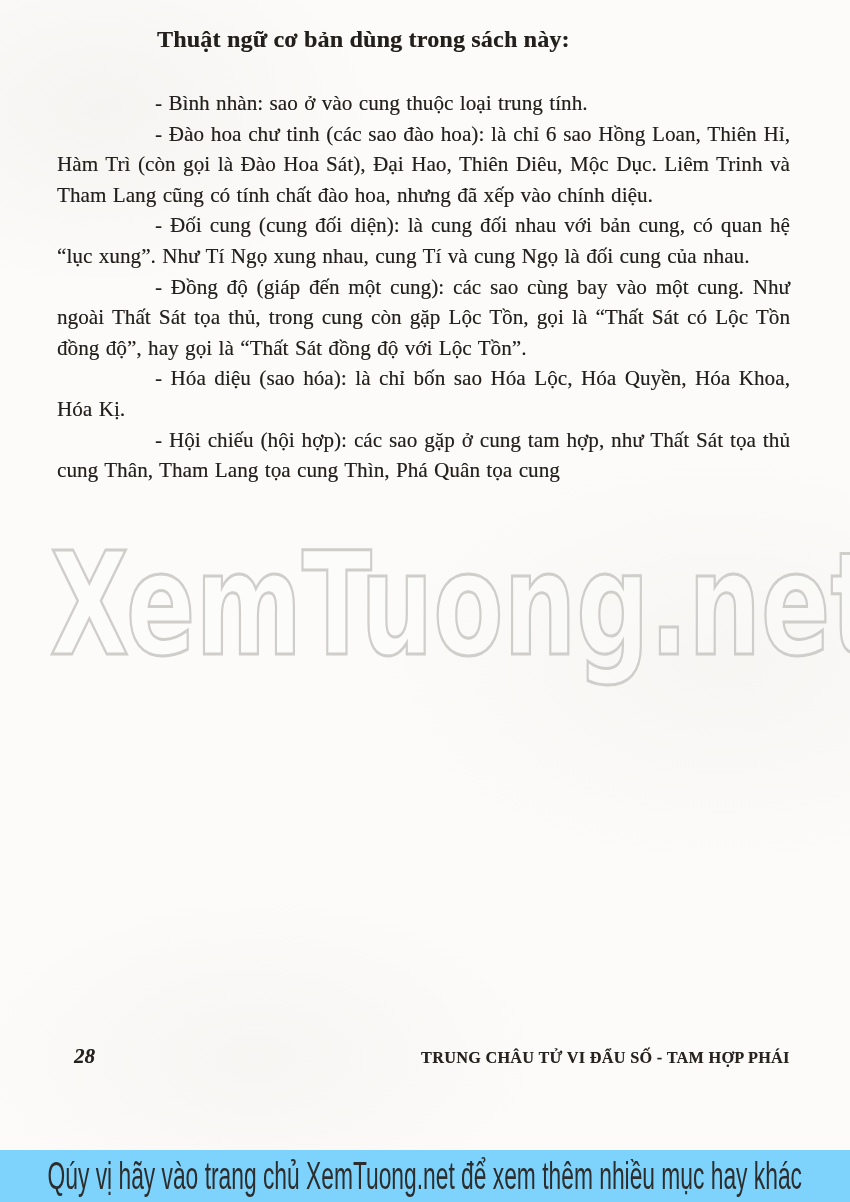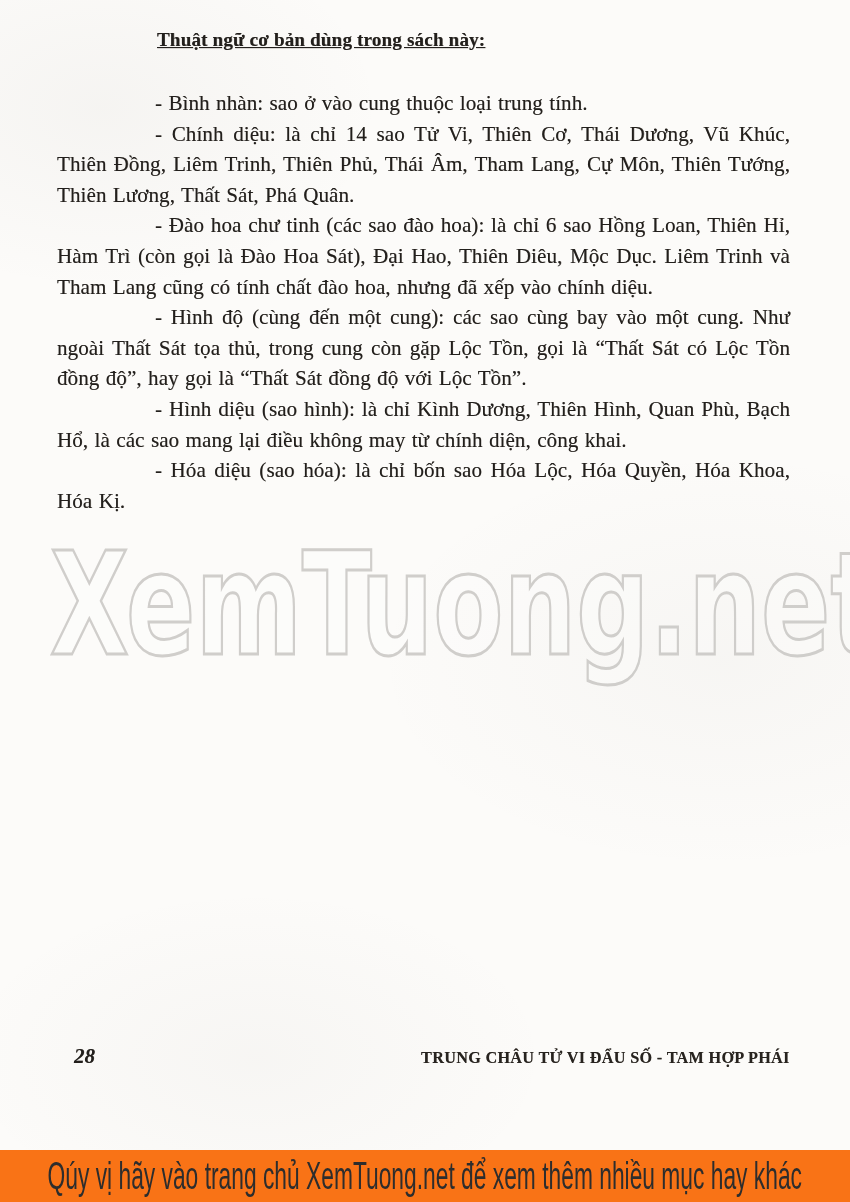--- a/index.html
+++ b/index.html
@@ -16,27 +16,26 @@
     color: #221f1c;
   }
 
   .scan-page {
     position: absolute;
     left: 57px; top: 24px;
     width: 733px;
   }
 
   .heading {
-    font-size: 19px;
+    font-size: 24px;
     line-height: 31px;
     font-weight: bold;
     margin: 0 0 33px 100px;
     letter-spacing: 0.2px;
     text-shadow: 0.3px 0.3px 0 rgba(45,38,30,0.55);
-    text-decoration: underline;
   }
 
   .body-text p {
     margin: 0;
     font-size: 21px;
     line-height: 30.6px;
     text-align: justify;
     text-indent: 98px;
     letter-spacing: 0.1px;
     word-spacing: 1px;
@@ -87,46 +86,46 @@
     color: #27231f;
     text-shadow: 0.3px 0.3px 0 rgba(45,38,30,0.55);
   }
 
   .promo-banner {
     position: absolute;
     left: 0; top: 1150px;
     width: 850px;
     display: flex;
     justify-content: center;
-    background: #f97316;
+    background: #7dd3fc;
     height: 52px;
     align-items: center;
   }
   .promo-banner .banner-text {
     font-family: "Liberation Sans", "DejaVu Sans", sans-serif;
     font-size: 38px;
     font-weight: 500;
     white-space: nowrap;
     transform: scaleX(0.60);
     transform-origin: center center;
     color: #2d2d2d;
   }
 </style>
 </head>
 <body>
 
 <div class="scan-page">
   <h1 class="heading">Thuật ngữ cơ bản dùng trong sách này:</h1>
   <div class="body-text">
     <p>- Bình nhàn: sao ở vào cung thuộc loại trung tính.</p>
-    <p>- Chính diệu: là chỉ 14 sao Tử Vi, Thiên Cơ, Thái Dương, Vũ Khúc, Thiên Đồng, Liêm Trinh, Thiên Phủ, Thái Âm, Tham Lang, Cự Môn, Thiên Tướng, Thiên Lương, Thất Sát, Phá Quân.</p>
     <p>- Đào hoa chư tinh (các sao đào hoa): là chỉ 6 sao Hồng Loan, Thiên Hỉ, Hàm Trì (còn gọi là Đào Hoa Sát), Đại Hao, Thiên Diêu, Mộc Dục. Liêm Trinh và Tham Lang cũng có tính chất đào hoa, nhưng đã xếp vào chính diệu.</p>
-    <p>- Hình độ (cùng đến một cung): các sao cùng bay vào một cung. Như ngoài Thất Sát tọa thủ, trong cung còn gặp Lộc Tồn, gọi là “Thất Sát có Lộc Tồn đồng độ”, hay gọi là “Thất Sát đồng độ với Lộc Tồn”.</p>
-    <p>- Hình diệu (sao hình): là chỉ Kình Dương, Thiên Hình, Quan Phù, Bạch Hổ, là các sao mang lại điều không may từ chính diện, công khai.</p>
+    <p>- Đối cung (cung đối diện): là cung đối nhau với bản cung, có quan hệ “lục xung”. Như Tí Ngọ xung nhau, cung Tí và cung Ngọ là đối cung của nhau.</p>
+    <p>- Đồng độ (giáp đến một cung): các sao cùng bay vào một cung. Như ngoài Thất Sát tọa thủ, trong cung còn gặp Lộc Tồn, gọi là “Thất Sát có Lộc Tồn đồng độ”, hay gọi là “Thất Sát đồng độ với Lộc Tồn”.</p>
     <p>- Hóa diệu (sao hóa): là chỉ bốn sao Hóa Lộc, Hóa Quyền, Hóa Khoa, Hóa Kị.</p>
+    <p>- Hội chiếu (hội hợp): các sao gặp ở cung tam hợp, như Thất Sát tọa thủ cung Thân, Tham Lang tọa cung Thìn, Phá Quân tọa cung</p>
   </div>
 </div>
 
 <div class="watermark">XemTuong.net</div>
 
 <div class="footer">
   <span class="page-number">28</span>
   <span class="book-title">TRUNG CHÂU TỬ VI ĐẨU SỐ - TAM HỢP PHÁI</span>
 </div>
 

